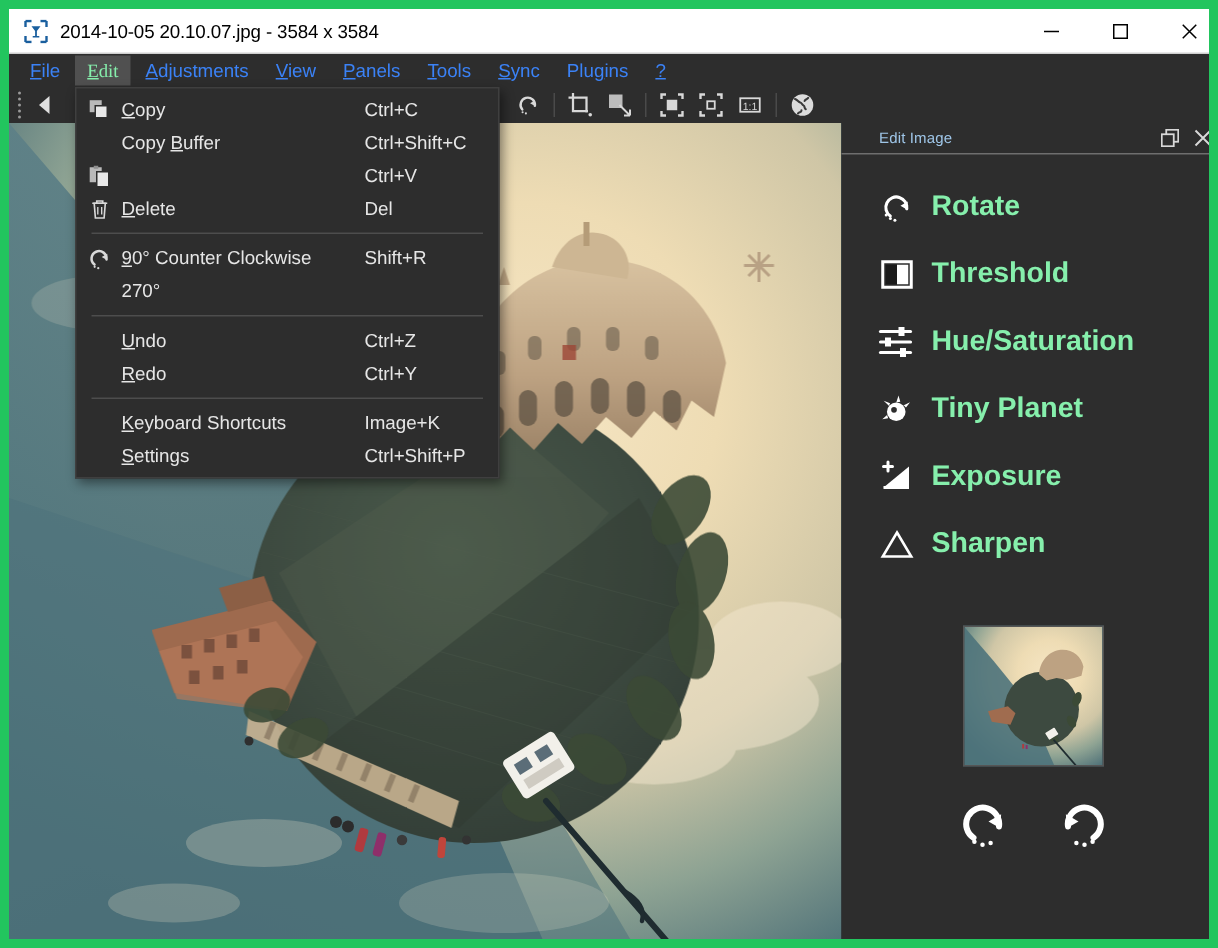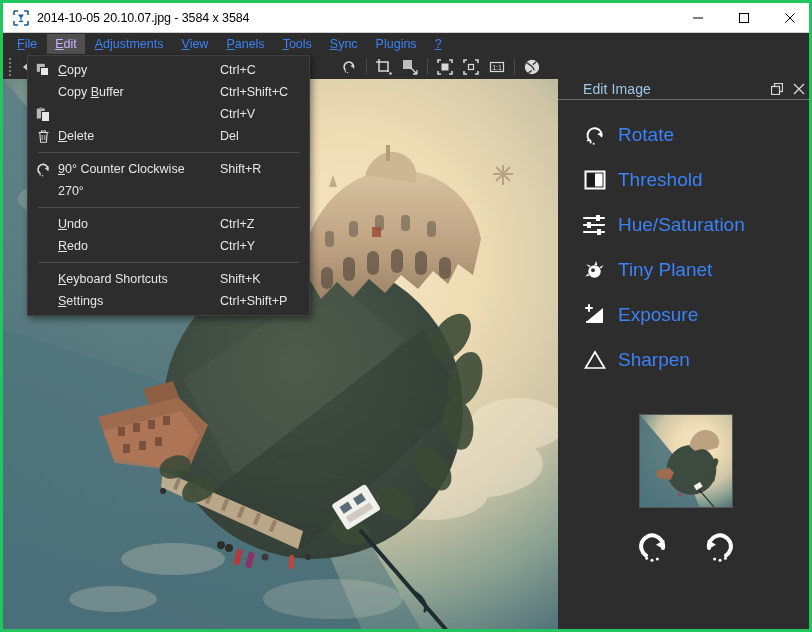--- a/index.html
+++ b/index.html
@@ -5,21 +5,21 @@
   * { box-sizing: border-box; margin: 0; padding: 0; }
   html, body {
     width: 812px; height: 632px;
     overflow: hidden;
     font-family: "Liberation Sans", sans-serif;
     background: #1e6fb8;
   }
   #app {
     position: relative;
     width: 812px; height: 632px;
-    border: 3px solid #22c55e;
+    border: 6px solid #22c55e;
     background: #2d2d2d;
     overflow: hidden;
   }
 
   
   .titlebar {
     position: absolute; left: 0; top: 0;
     width: 810px; height: 30px;
     background: #ffffff;
     display: flex; align-items: center;
@@ -55,21 +55,21 @@
     z-index: 30;
   }
   .menu-item {
     font-size: 12.5px;
     color: #3b82f6;
     padding: 3px 8px 3px 8px;
     margin-right: 2px;
     white-space: nowrap;
     line-height: 14px;
   }
-  .menu-item.active { background: #505050; color: #c4b5fd; }
+  .menu-item.active { background: #505050; color: #86efac; font-family: Liberation Serif, serif; }
   .menu-item .mn { text-decoration: underline; }
 
   
   .toolbar {
     position: absolute; left: 0; top: 52px;
     width: 810px; height: 24px;
     background: #2d2d2d;
     display: flex; align-items: center;
     z-index: 10;
   }
@@ -99,53 +99,53 @@
   .panel {
     position: absolute; left: 555px; top: 76px;
     width: 255px; height: 554px;
     background: #2d2d2d;
   }
   .panel-head {
     height: 21px; display: flex; align-items: center;
     padding-left: 8px;
     border-bottom: 1px solid #6e6e6e;
   }
-  .panel-title { font-size: 14px; color: #9fc6e8; letter-spacing: .1px; padding-left: 17px; }
+  .panel-title { font-size: 10px; color: #9fc6e8; letter-spacing: .1px; padding-left: 17px; }
   .panel-head-btns { margin-left:auto; display:flex; align-items:center; gap:9px; padding-right:8px;}
   .phb { color:#d8d8d8; display:flex; align-items:center; justify-content:center; width:13px; height:13px;}
 
   .tool-list { padding-top: 12px; }
   .tool-row {
     height: 45px;
     display: flex; align-items: center;
     padding-left: 22px;
   }
   .tool-ico {
     width: 30px; height: 30px;
     display:flex; align-items:center; justify-content:center;
     color: #ffffff; margin-right: 8px; flex: 0 0 30px;
   }
-  .tool-label { font-size: 19px; color: #3b82f6; font-weight: 400; }
+  .tool-label { font-size: 19px; color: #86efac; font-weight: 700; }
 
   .thumb-wrap {
     position:absolute; left:0; right:0; top:335px;
     display:flex; flex-direction:column; align-items:center;
   }
   .thumb {
     width: 94px; height: 94px;
     border: 1px solid #555;
     overflow:hidden; position:relative;
     background:#3a5a62;
   }
   .rot-btns { display:flex; gap: 24px; margin-top: 16px; }
   .rot-btn { width:42px; height:42px; color:#ffffff; display:flex;align-items:center;justify-content:center;}
 
   
   .dropdown {
-    position: absolute; left: 24px; top: 52px;
+    position: absolute; left: 44px; top: 52px;
     width: 283px;
     background: #2d2d2d;
     border: 1px solid #3f3f3f;
     box-shadow: 2px 3px 7px rgba(0,0,0,.45);
     padding: 3px 0 3px 0;
     z-index: 40;
   }
   .dd-item {
     height: 22px;
     display: flex; align-items: center;
@@ -648,21 +648,21 @@
       <span class="dd-ico"></span>
       <span class="dd-label"><span class="mn">R</span>edo</span>
       <span class="dd-accel">Ctrl+Y</span>
     </div>
 
     <div class="dd-sep"></div>
 
     <div class="dd-item">
       <span class="dd-ico"></span>
       <span class="dd-label"><span class="mn">K</span>eyboard Shortcuts</span>
-      <span class="dd-accel">Shift+K</span>
+      <span class="dd-accel">Image+K</span>
     </div>
 
     <div class="dd-item">
       <span class="dd-ico"></span>
       <span class="dd-label"><span class="mn">S</span>ettings</span>
       <span class="dd-accel">Ctrl+Shift+P</span>
     </div>
 
   </div>
 

